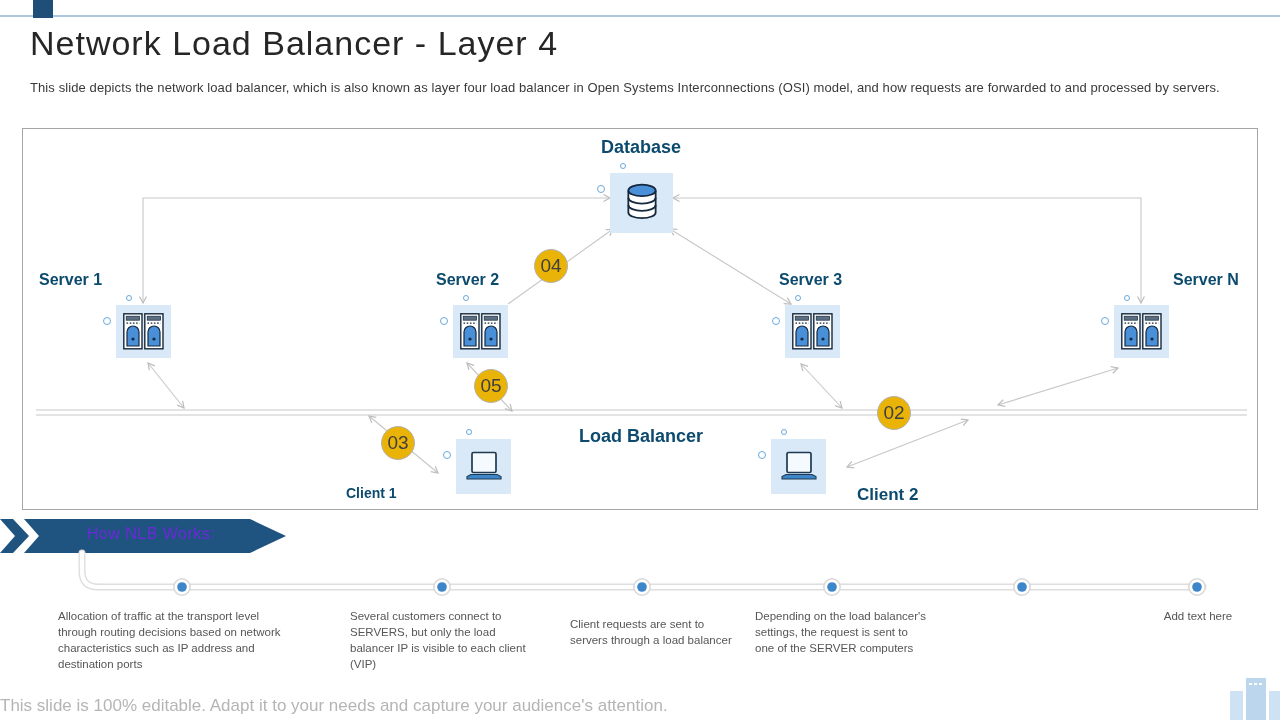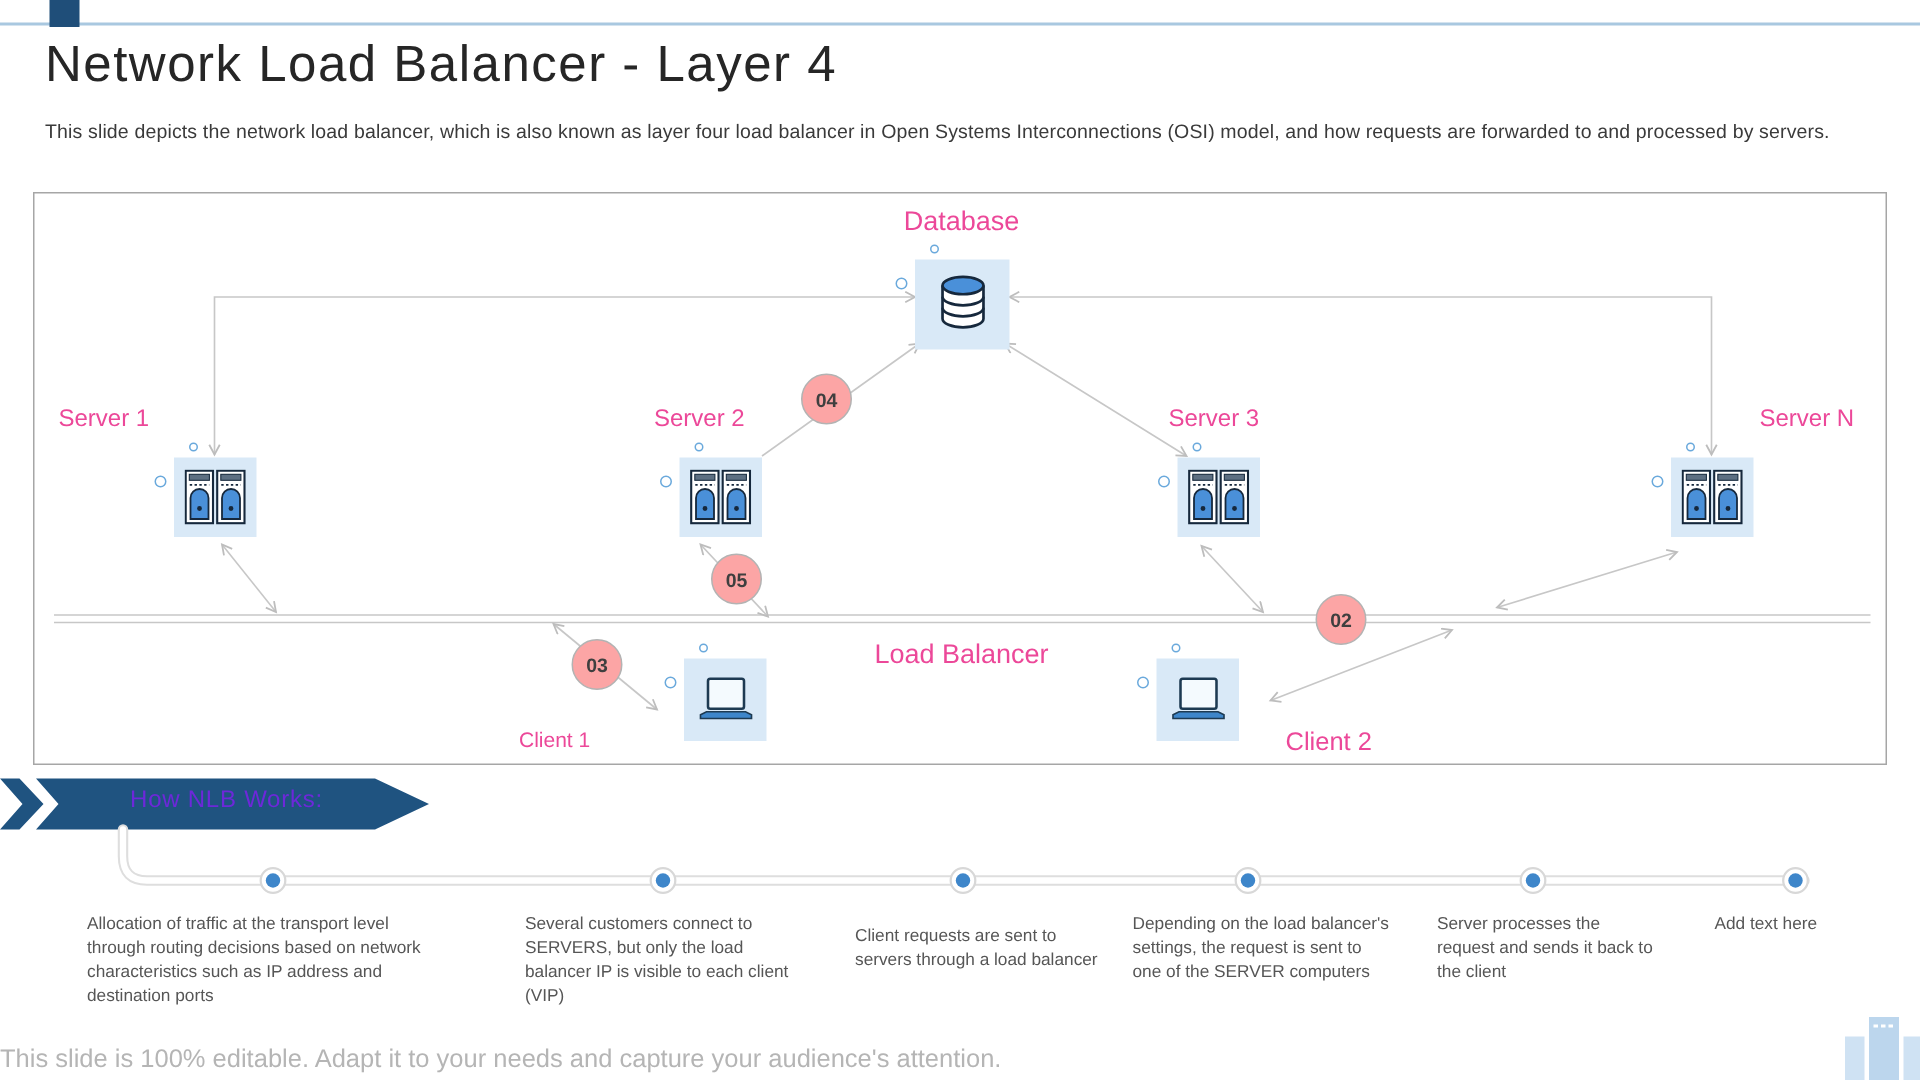--- a/index.html
+++ b/index.html
@@ -18,31 +18,31 @@
   .subtitle {
     position:absolute; left:30px; top:80px; width:1240px; font-size:13px;
     color:#3a3a3a; white-space:nowrap; letter-spacing:0.1px;
   }
   
   .diagram {
     position:absolute; left:22px; top:128px; width:1236px; height:382px;
     border:1px solid #a6a6a6; background:#ffffff;
   }
   .conn-svg { position:absolute; left:0; top:0; }
-  .dlabel { position:absolute; color:#ec4899; font-weight:normal; white-space:nowrap; }
+  .dlabel { position:absolute; color:#0c4a6e; font-weight:bold; white-space:nowrap; }
   .dlabel.big { font-size:18px; }
   .dlabel.med { font-size:16px; }
   .tile { position:absolute; background:#d9e9f7; display:flex; align-items:center; justify-content:center; }
   .deco1, .deco2 { position:absolute; border-radius:50%; background:#fff; border:1.5px solid #6aa9dc; }
   .deco1 { width:8px; height:8px; left:-13px; top:12px; }
   .deco2 { width:6px; height:6px; left:10px; top:-10px; }
   .badge {
     position:absolute; width:34px; height:34px; border-radius:50%;
-    background:#fca5a5; border:1.3px solid #b3b3b3; color:#3f3f3f;
-    font-size:13px; display:flex; align-items:center; justify-content:center;font-weight:bold;
+    background:#eab308; border:1.3px solid #b3b3b3; color:#3f3f3f;
+    font-size:19px; display:flex; align-items:center; justify-content:center;
   }
   
   .banner-svg { position:absolute; left:0; top:515px; }
   .banner-text {
     position:absolute; left:46px; top:525px; width:210px; text-align:center;
     color:#6d28d9; font-size:16px; letter-spacing:0.5px; white-space:nowrap;
   }
   
   .timeline-svg { position:absolute; left:0; top:545px; }
   .step {
@@ -253,22 +253,21 @@
         <circle cx="1022" cy="42" r="4.8" fill="#3e86ca"></circle>
       <circle cx="1197" cy="42" r="8.2" fill="#ffffff" stroke="#d8d8d8" stroke-width="1.5"></circle>
         <circle cx="1197" cy="42" r="4.8" fill="#3e86ca"></circle>
     </g>
   </svg>
 
   <div class="step" style="left:58px;  top:609px; width:238px;">Allocation of traffic at the transport level through routing decisions based on network characteristics such as IP address and destination ports</div>
   <div class="step" style="left:350px; top:609px; width:190px;">Several customers connect to SERVERS, but only the load balancer IP is visible to each client (VIP)</div>
   <div class="step" style="left:755px; top:609px; width:175px;">Depending on the load balancer's settings, the request is sent to one of the SERVER computers</div>
   <div class="step" style="left:570px; top:617px; width:165px;">Client requests are sent to servers through a load balancer</div>
-  <div class="step" style="left:958px; top:609px; width:145px;">Server processes the request and sends it back to the client</div>
-  <div class="step" style="left:1143px; top:609px; width:110px;">Add text here</div>
+  <div class="step" style="left:1143px; top:609px; width:110px;text-align:center;">Add text here</div>
 
   <div class="footer">This slide is 100% editable. Adapt it to your needs and capture your audience's attention.</div>
 
   <div class="wm">
     <div class="wm-bar" style="left:1230px; top:691px; width:13px; height:29px; background:#cfe2f3;"></div>
     <div class="wm-bar" style="left:1246px; top:678px; width:20px; height:42px; background:#bcd6ed;">
       <span class="wm-dash" style="left:3px;  top:5px;"></span>
       <span class="wm-dash" style="left:8px;  top:5px;"></span>
       <span class="wm-dash" style="left:13px; top:5px;"></span>
     </div>

